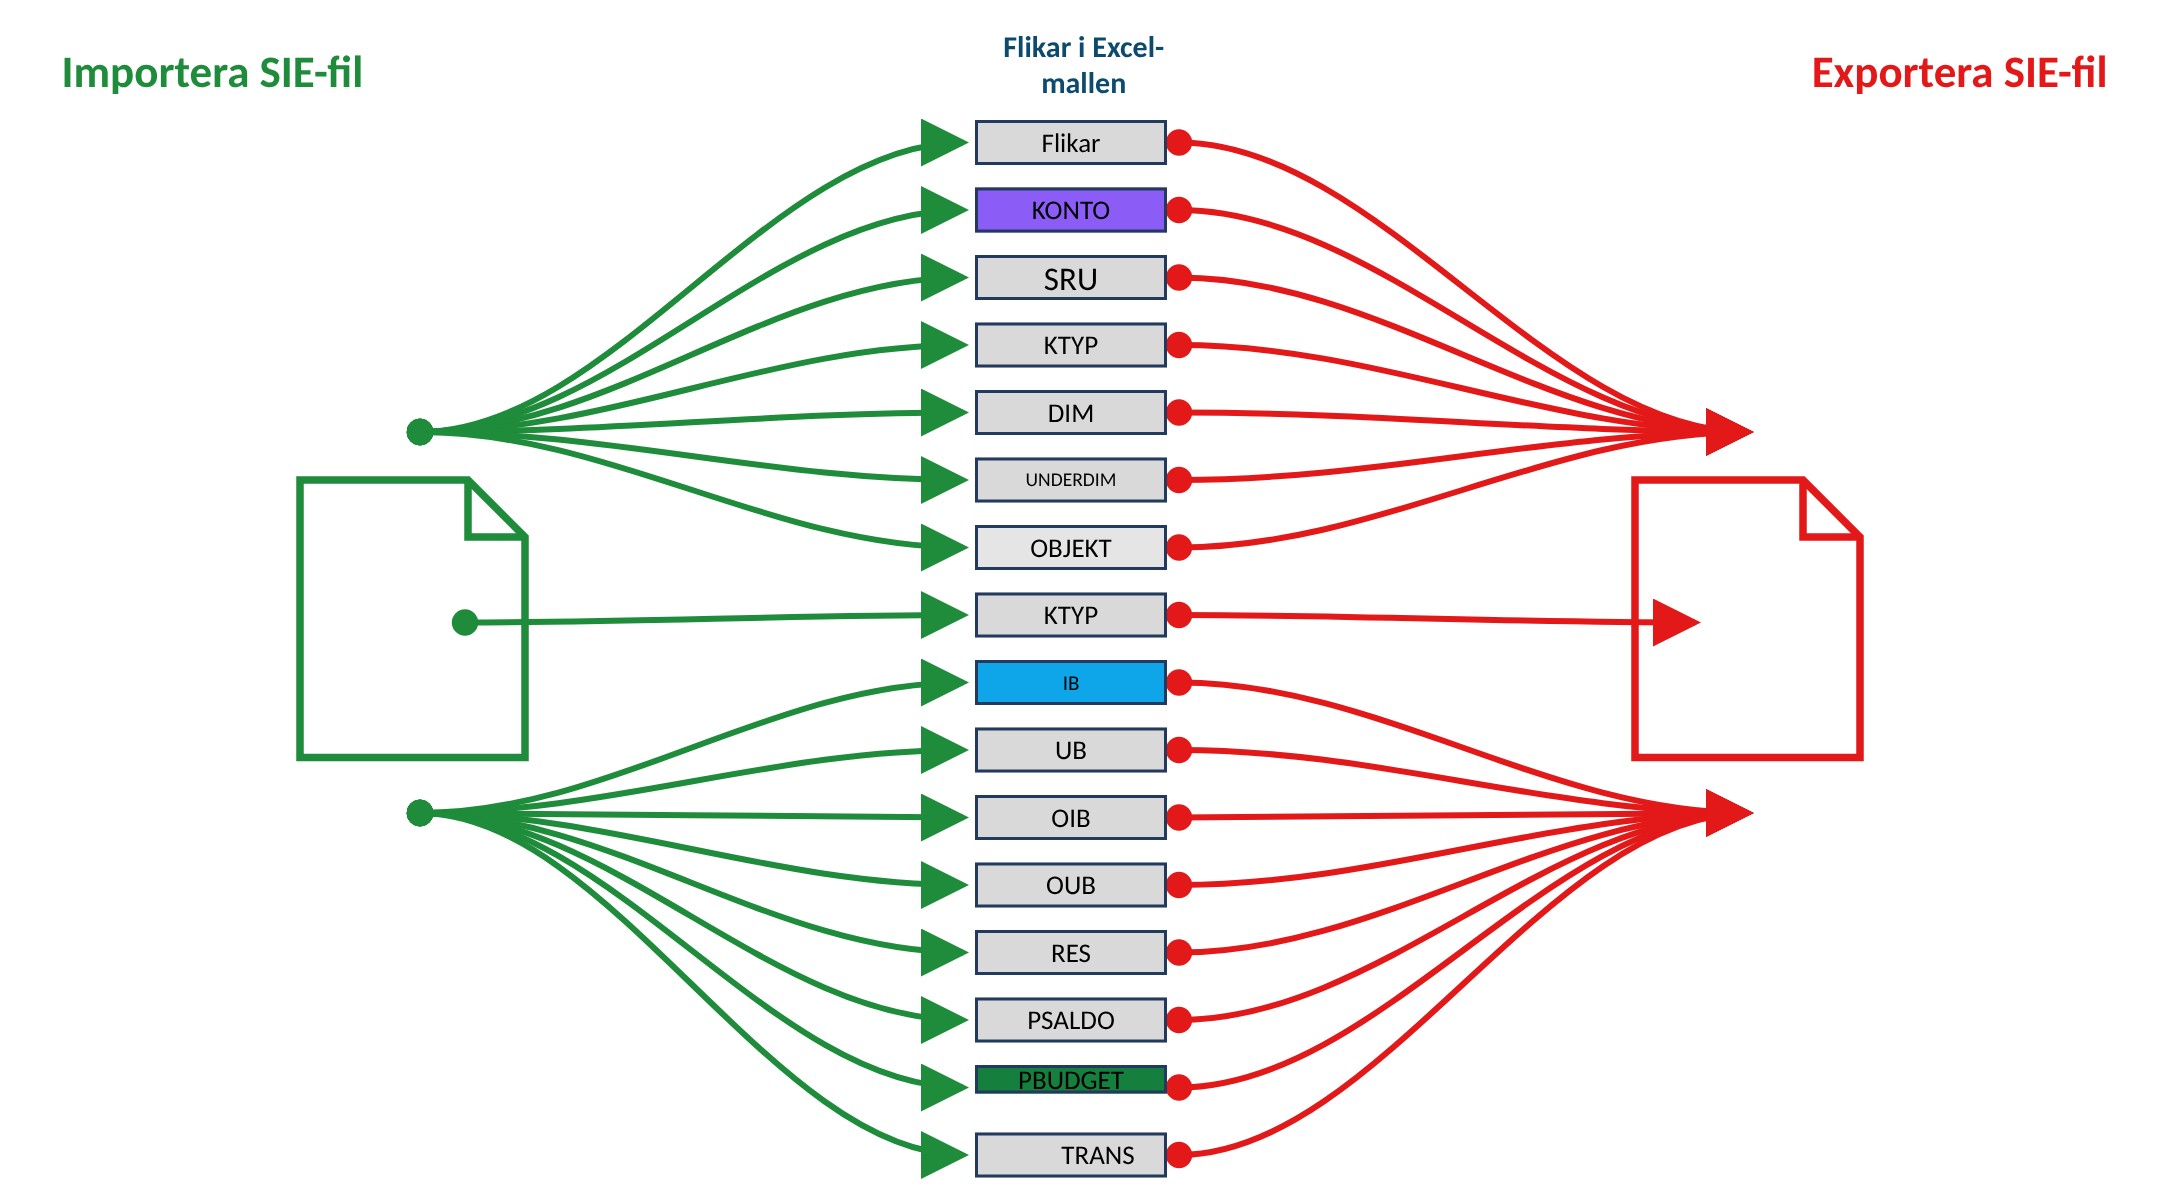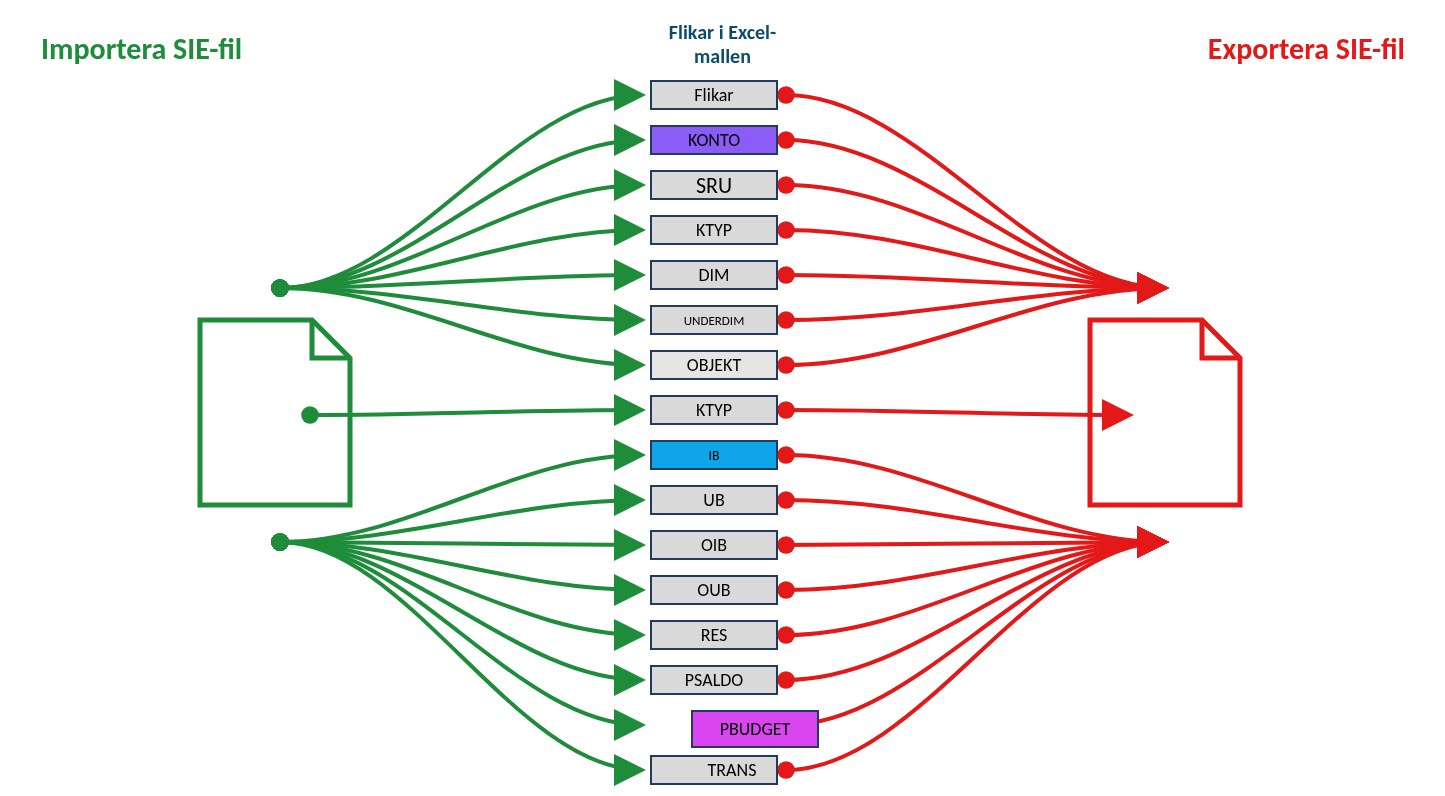--- a/index.html
+++ b/index.html
@@ -143,17 +143,17 @@
       <div class="tab-box" style="top: 260px; left: 650px; width: 128px; height: 30px; background: rgb(217, 217, 217); border-color: rgb(34, 58, 94); font-size: 18px;">DIM</div>
       <div class="tab-box" style="top: 305px; left: 650px; width: 128px; height: 30px; background: rgb(217, 217, 217); border-color: rgb(34, 58, 94); font-size: 13px;">UNDERDIM</div>
       <div class="tab-box" style="top: 350px; left: 650px; width: 128px; height: 30px; background: #e5e5e5; border-color: rgb(34, 58, 94); font-size: 18px;">OBJEKT</div>
       <div class="tab-box" style="top: 395px; left: 650px; width: 128px; height: 30px; background: rgb(217, 217, 217); border-color: rgb(34, 58, 94); font-size: 18px;">KTYP</div>
       <div class="tab-box" style="top: 440px; left: 650px; width: 128px; height: 30px; background: #0ea5e9; border-color: rgb(34, 58, 94); font-size: 14px;">IB</div>
       <div class="tab-box" style="top: 485px; left: 650px; width: 128px; height: 30px; background: rgb(217, 217, 217); border-color: rgb(34, 58, 94); font-size: 18px;">UB</div>
       <div class="tab-box" style="top: 530px; left: 650px; width: 128px; height: 30px; background: rgb(217, 217, 217); border-color: rgb(34, 58, 94); font-size: 18px;">OIB</div>
       <div class="tab-box" style="top: 575px; left: 650px; width: 128px; height: 30px; background: rgb(217, 217, 217); border-color: rgb(34, 58, 94); font-size: 18px;">OUB</div>
       <div class="tab-box" style="top: 620px; left: 650px; width: 128px; height: 30px; background: rgb(217, 217, 217); border-color: rgb(34, 58, 94); font-size: 18px;">RES</div>
       <div class="tab-box" style="top: 665px; left: 650px; width: 128px; height: 30px; background: rgb(217, 217, 217); border-color: rgb(34, 58, 94); font-size: 18px;">PSALDO</div>
-      <div class="tab-box" style="top: 710px; left: 650px; width: 128px; height: 38px; background: #d946ef; border-color: rgb(34, 58, 94); font-size: 18px; margin-left: 41px;">PBUDGET</div>
+      <div class="tab-box" style="top: 710px; left: 650px; width: 128px; height: 19px; background: #15803d; border-color: rgb(34, 58, 94); font-size: 18px;">PBUDGET</div>
       <div class="tab-box" style="top: 755px; left: 650px; width: 128px; height: 30px; background: rgb(217, 217, 217); border-color: rgb(34, 58, 94); font-size: 18px; padding-left: 36px;">TRANS</div>
     </div>
 
 </div>
 
 </body></html>

